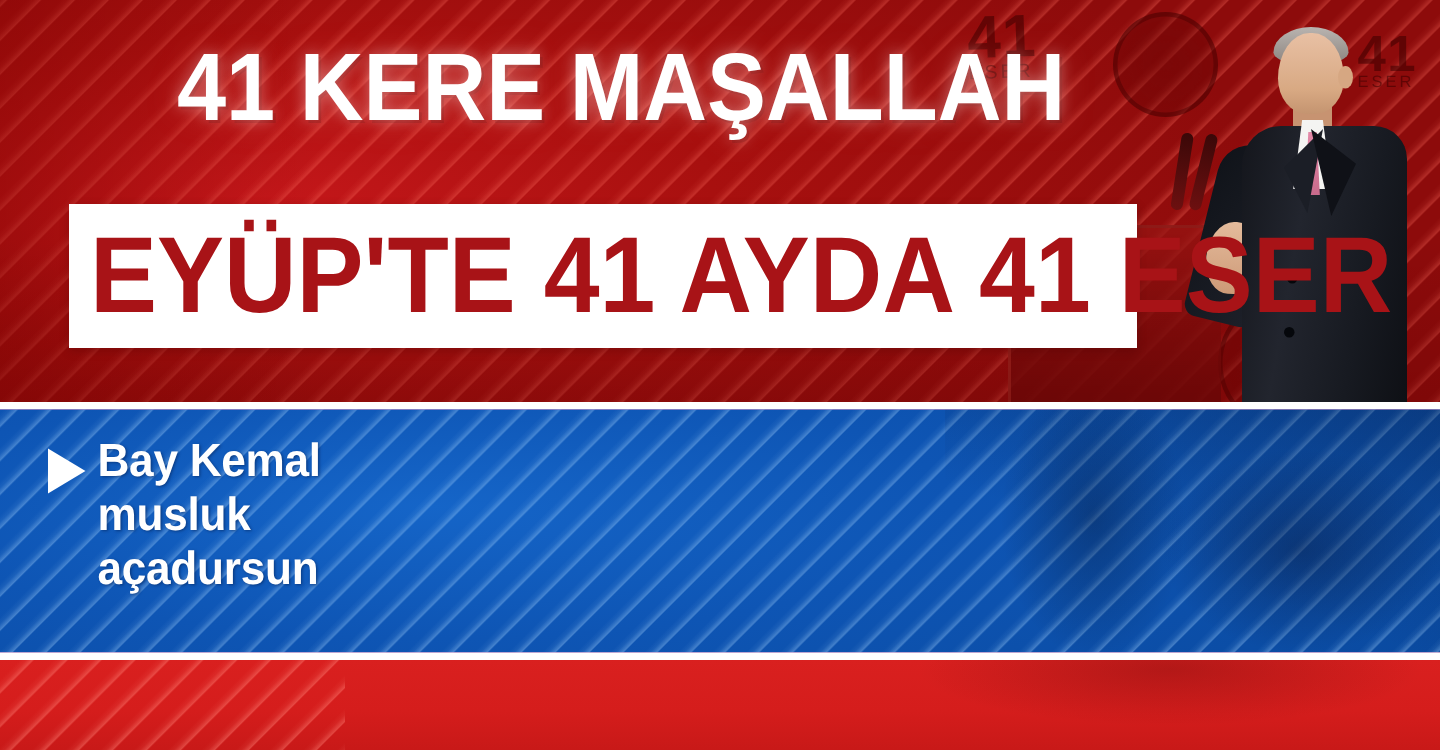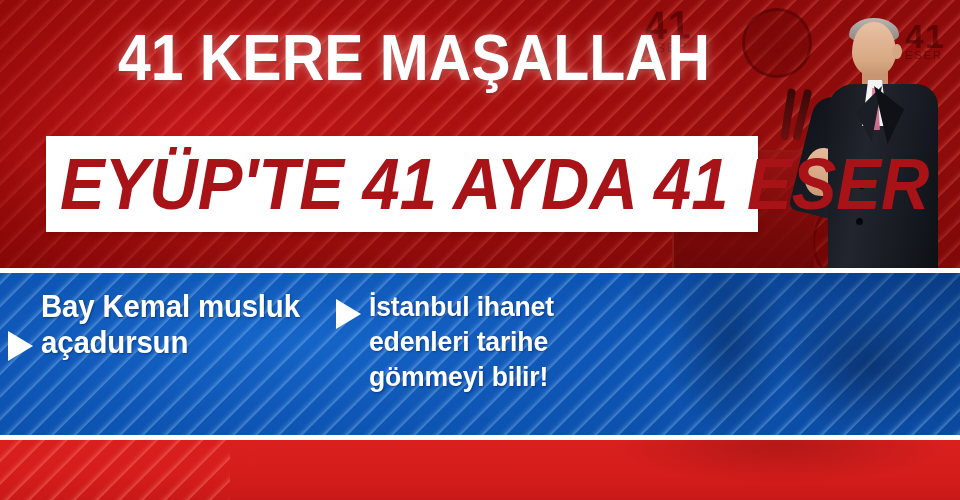--- a/index.html
+++ b/index.html
@@ -187,21 +187,20 @@
       2px 2px 0 rgba(90,0,0,0.25);
   }
 
   
   .headline-band {
     position: absolute;
     left: 46px; top: 136px;
     width: 712px; height: 96px;
     background: #ffffff;
     box-shadow: 0 2px 6px rgba(60,0,0,0.25);
-    font-style: italic;
   }
   .headline-band-text {
     position: absolute;
     left: 14px; top: 4px;
     font-family: "Liberation Sans Narrow", "Liberation Sans", sans-serif;
     font-weight: bold;
     font-size: 72px;
     line-height: 88px;
     color: #a81317;
     white-space: nowrap;
@@ -255,21 +254,21 @@
     align-items: flex-start;
     padding-top: 16px;
     box-sizing: border-box;
   }
   .bullet {
     display: flex;
     align-items: flex-start;
     gap: 8px;
     box-sizing: border-box;
   }
-  .bullet-1 { width: 330px; padding-left: 8px; align-items: flex-end; }
+  .bullet-1 { width: 330px; padding-left: 32px; }
   .bullet-2 { width: 266px; padding-left: 6px; }
   .bullet-3 { width: 364px; padding-left: 10px; }
 
   .tri {
     flex: 0 0 auto;
     width: 0; height: 0;
     margin-top: 10px;
     border-top: 15px solid transparent;
     border-bottom: 15px solid transparent;
     border-left: 25px solid #ffffff;
@@ -371,24 +370,20 @@
     <div class="blue-stripes"></div>
     <div class="blue-photo-ghost"></div>
 
     <div class="bullets">
 
       <div class="bullet bullet-1">
         <div class="tri"></div>
         <div class="bullet-text">Bay Kemal musluk açadursun</div>
       </div>
 
-      <div class="bullet bullet-2">
-        <div class="tri"></div>
-        <div class="bullet-text">İstanbul ihanet edenleri tarihe gömmeyi bilir!</div>
-      </div>
 
 
     </div>
   </div>
 
   <div class="sep sep-2"></div>
 
   <div class="footbar">
     <div class="foot-stripes"></div>
     <div class="foot-dark"></div>

